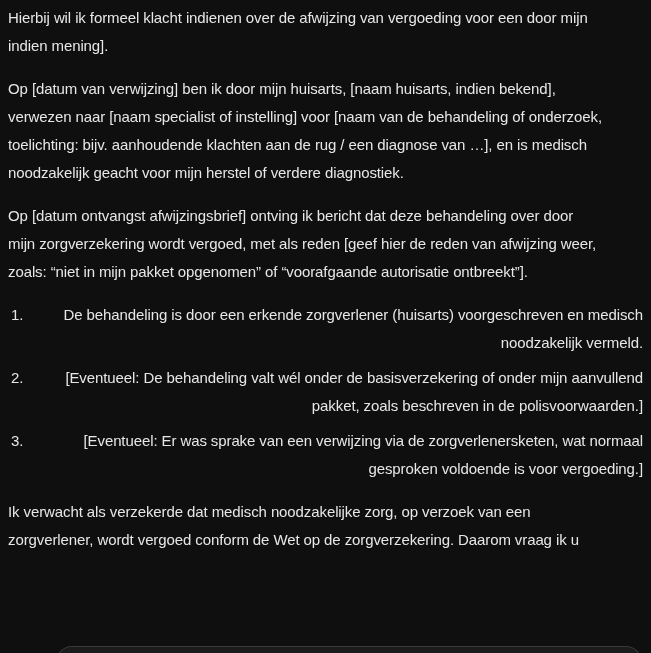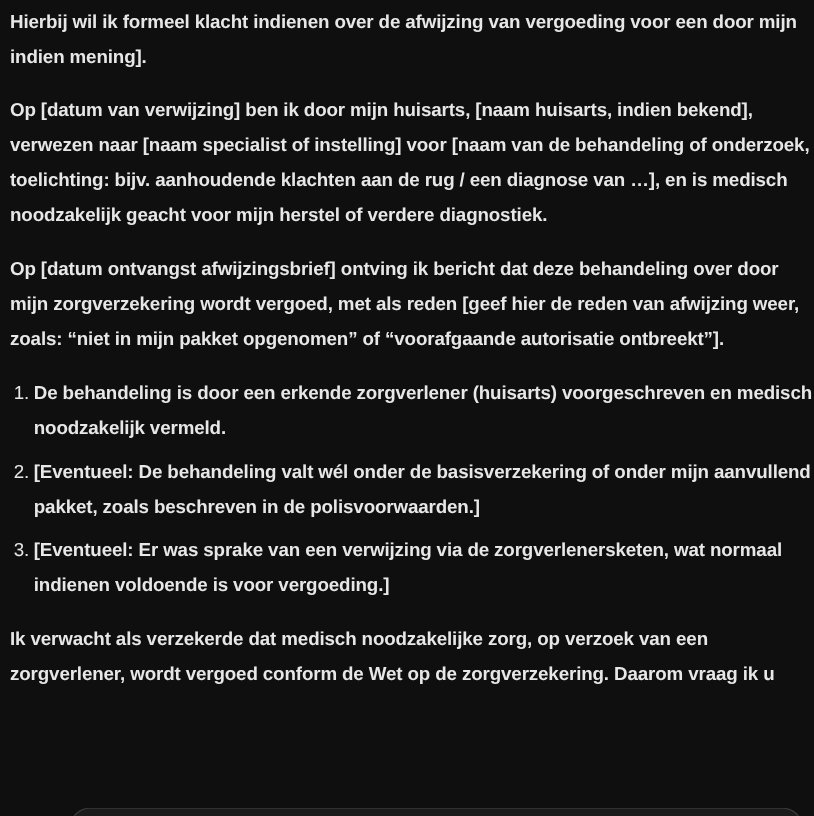--- a/index.html
+++ b/index.html
@@ -26,40 +26,40 @@
     font-size: 15px;
     line-height: 28px;
     letter-spacing: -0.1px;
   }
   .para {
     margin: 0 0 15px 0;
   }
   .line {
     display: block;
     white-space: nowrap;
-    font-weight: bold;
   }
   .olist {
     margin: 0 0 15px 0;
   }
   .li {
     display: flex;
     align-items: flex-start;
   }
   .li + .li {
     margin-top: 7px;
   }
   .li-num {
     width: 16px;
     margin-left: 3px;
     flex-shrink: 0;
   }
   .li-text {
     flex: 1;
     min-width: 0;
+    text-align: right;
   }
   .composer {
     position: absolute;
     left: 56px;
     right: 9px;
     top: 646px;
     height: 30px;
     background: #1b1b1b;
     border: 1px solid #3a3a3a;
     border-bottom: none;
@@ -98,21 +98,21 @@
           <div class="li-num">2.</div>
           <div class="li-text">
             <div class="line">[Eventueel: De behandeling valt wél onder de basisverzekering of onder mijn aanvullend</div>
             <div class="line">pakket, zoals beschreven in de polisvoorwaarden.]</div>
           </div>
         </div>
         <div class="li">
           <div class="li-num">3.</div>
           <div class="li-text">
             <div class="line">[Eventueel: Er was sprake van een verwijzing via de zorgverlenersketen, wat normaal</div>
-            <div class="line">indienen voldoende is voor vergoeding.]</div>
+            <div class="line">gesproken voldoende is voor vergoeding.]</div>
           </div>
         </div>
       </div>
       <div class="para">
         <div class="line">Ik verwacht als verzekerde dat medisch noodzakelijke zorg, op verzoek van een</div>
         <div class="line">zorgverlener, wordt vergoed conform de Wet op de zorgverzekering. Daarom vraag ik u</div>
       </div>
     </div>
   <div class="composer"></div>
 </div>

